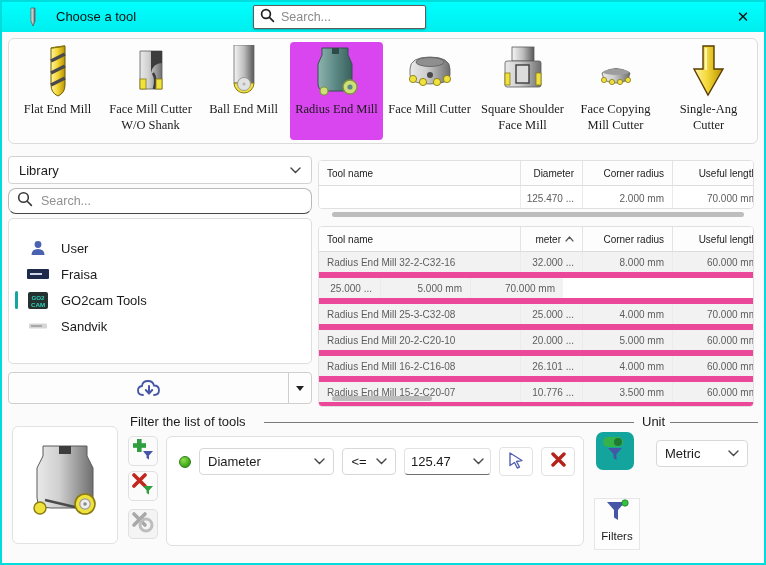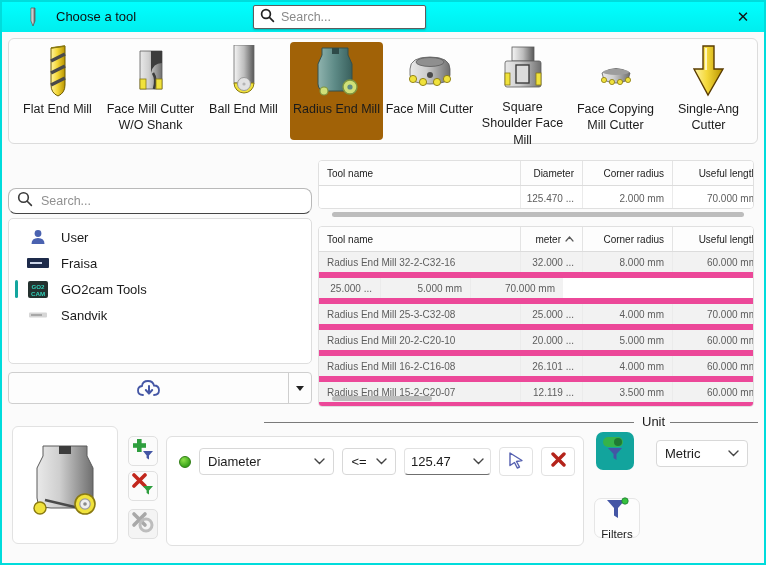--- a/index.html
+++ b/index.html
@@ -38,24 +38,24 @@
   
   #tooltype-panel {
     position:absolute; left:6px; top:36px; width:750px; height:106px;
     background:#fdfdfd; border:1px solid #dcdcdc; border-radius:6px;
     display:flex; align-items:stretch; padding:3px 2px;
   }
   .tool-type {
     width:93px; border-radius:4px; display:flex; flex-direction:column; align-items:center;
     padding-top:3px; cursor:pointer;
   }
-  .tool-type.selected { background:#a16207; }
+  .tool-type.selected { background:#d946ef; }
   .tool-type .ticon { height:56px; display:flex; align-items:flex-start; justify-content:center; }
   .tool-type .tlabel {
-    font-size:12.5px; color:#1b1b1b; text-align:center; line-height:1.3; padding:0 2px;
+    font-size:12.5px; color:#1b1b1b; text-align:center; line-height:1.3; padding:0 2px;font-family:Liberation Serif, serif;
   }
 
   
   .selectbox {
     background:#fff; border:1px solid #d2d2d2; border-radius:4px;
     display:flex; align-items:center; padding:0 10px; font-size:13px; color:#1b1b1b;
     justify-content:space-between; cursor:pointer;
   }
   #library-select { position:absolute; left:6px; top:154px; width:304px; height:28px; }
   #lib-search {
@@ -63,21 +63,21 @@
     background:#fff; border:1px solid #b9b9b9; border-bottom:1px solid #454545; border-radius:8px;
     display:flex; align-items:center; gap:8px; padding:0 8px;
   }
   #lib-search input {
     border:none; outline:none; flex:1; font-size:12.5px; color:#333; min-width:0;
     font-family:"Liberation Sans", sans-serif; background:transparent;
   }
   #lib-search input::placeholder { color:#909090; }
   #lib-list {
     position:absolute; left:6px; top:216px; width:304px; height:146px;
-    background:#fff; border:1px solid #dedede; border-radius:5px; padding-top:5px;
+    background:#fff; border:1px solid #dedede; border-radius:5px; padding-top:16px;
   }
   .lib-item { position:relative; height:26px; display:flex; align-items:center; gap:12px; padding-left:18px; cursor:pointer; }
   .lib-item .lname { font-size:13px; color:#1b1b1b; }
   .lib-item .sel-bar { position:absolute; left:6px; top:4px; width:3px; height:18px; background:#13a59e; border-radius:2px; display:none; }
   .lib-item.selected .sel-bar { display:block; }
   .lib-icon { width:22px; height:18px; display:flex; align-items:center; justify-content:center; }
 
   #download-btn {
     position:absolute; left:6px; top:370px; width:304px; height:32px;
     background:#fdfdfd; border:1px solid #cfcfcf; border-radius:4px;
@@ -158,23 +158,23 @@
     width:34px; height:29px; background:#fff; border:1px solid #e2e2e2; border-radius:4px;
     display:flex; align-items:center; justify-content:center; cursor:pointer; flex:none;
   }
 
   #toggle-filter-btn {
     position:absolute; left:594px; top:430px; width:38px; height:38px;
     background:#12a49d; border-radius:7px; display:flex; flex-direction:column;
     align-items:center; justify-content:center; cursor:pointer; gap:0;
   }
   #filters-btn {
-    position:absolute; left:592px; top:496px; width:46px; height:40px;
-    background:#fdfdfd; border:1px solid #e6e6e6; border-radius:7px;
-    display:flex; flex-direction:column; align-items:center; justify-content:center; cursor:pointer;
+    position:absolute; left:592px; top:496px; width:46px; height:52px;
+    background:#fdfdfd; border:1px solid #e6e6e6; border-radius:0;
+    display:flex; flex-direction:column; align-items:center; cursor:pointer;
   }
   #filters-btn .flabel { font-size:11.5px; color:#1b1b1b; margin-top:1px; }
 
   #metric-select { position:absolute; left:654px; top:438px; width:92px; height:27px;justify-content:space-between; }
 
   .chev { display:inline-flex; flex:none; }
 </style>
 </head>
 <body>
 
@@ -321,20 +321,28 @@
       <span class="ticon">
         <svg width="48" height="54" viewBox="0 0 48 54">
           <path d="M18 1 h11 v23 h9 L23 50 L9 24 h9 z" fill="url(#g-gold)" stroke="#5a3c00" stroke-width="1.4"></path>
           <path d="M21 3 v22" stroke="#fff6bf" stroke-width="2"></path>
         </svg>
       </span>
       <span class="tlabel">Single-Ang Cutter</span>
     </div>
   </div>
 
+  <div id="library-select" class="selectbox">
+    <span>Library</span>
+    <span class="chev">
+      <svg width="11" height="7" viewBox="0 0 11 7">
+          <polyline points="1,1 5.5,5.5 10,1" fill="none" stroke="#454545" stroke-width="1.4" stroke-linecap="round"></polyline>
+        </svg>
+    </span>
+  </div>
 
   <div id="lib-search">
     <span>
       <svg width="16" height="16" viewBox="0 0 16 16">
           <circle cx="6.5" cy="6.5" r="4.8" fill="none" stroke="#3a3a3a" stroke-width="1.6"></circle>
           <line x1="10.2" y1="10.2" x2="14.4" y2="14.4" stroke="#3a3a3a" stroke-width="1.6" stroke-linecap="round"></line>
         </svg>
     </span>
     <input placeholder="Search..." style="">
   </div>
@@ -450,21 +458,21 @@
       <span class="tcell c-len">60.000 mm</span>
     </div>
     <div class="trow tdata">
       <span class="tcell c-name">Radius End Mill 16-2-C16-08</span>
       <span class="tcell c-dia">26.101 ...</span>
       <span class="tcell c-rad">4.000 mm</span>
       <span class="tcell c-len">60.000 mm</span>
     </div>
     <div class="trow tdata">
       <span class="tcell c-name">Radius End Mill 15-2-C20-07</span>
-      <span class="tcell c-dia">12.119 ...</span>
+      <span class="tcell c-dia">10.776 ...</span>
       <span class="tcell c-rad">3.500 mm</span>
       <span class="tcell c-len">60.000 mm</span>
     </div>
     <div class="trow tdata">
       <span class="tcell c-dia">12.000 ...</span>
       <span class="tcell c-rad">2.500 mm</span>
       <span class="tcell c-len">60.000 mm</span>
     </div>
   </div>
   <div id="scroll2" class="hscroll"></div>
@@ -476,20 +484,21 @@
         <rect x="36" y="8" width="12" height="8" fill="#3c3c3c"></rect>
         <path d="M22 62 l34 8" stroke="#4a4a4a" stroke-width="2.4"></path>
         <circle cx="62" cy="66" r="10" fill="#f0e23c" stroke="#8a7a10" stroke-width="1.6"></circle>
         <circle cx="62" cy="66" r="5.2" fill="#efefef" stroke="#9a9a9a" stroke-width="1.2"></circle>
         <circle cx="62" cy="66" r="1.8" fill="#8a8a8a"></circle>
         <circle cx="17" cy="70" r="6" fill="#f0e23c" stroke="#8a7a10" stroke-width="1.4"></circle>
       </svg>
     </span>
   </div>
 
+  <span id="filter-group-label" class="group-label">Filter the list of tools</span>
   <span id="filter-group-line" class="group-line"></span>
   <span id="unit-group-label" class="group-label">Unit</span>
   <span id="unit-group-line" class="group-line"></span>
 
   <div id="btn-add-filter" class="side-btn">
     <span>
       <svg width="22" height="22" viewBox="0 0 22 22">
         <rect x="5" y="1" width="4.6" height="13" fill="#2e9e3e"></rect>
           <rect x="1" y="5.2" width="13" height="4.6" fill="#2e9e3e"></rect>
         <path d="M11 13 h10 l-4 4.5 v4 l-2.4 -1.6 v-2.4 z" fill="#4456a5"></path>

